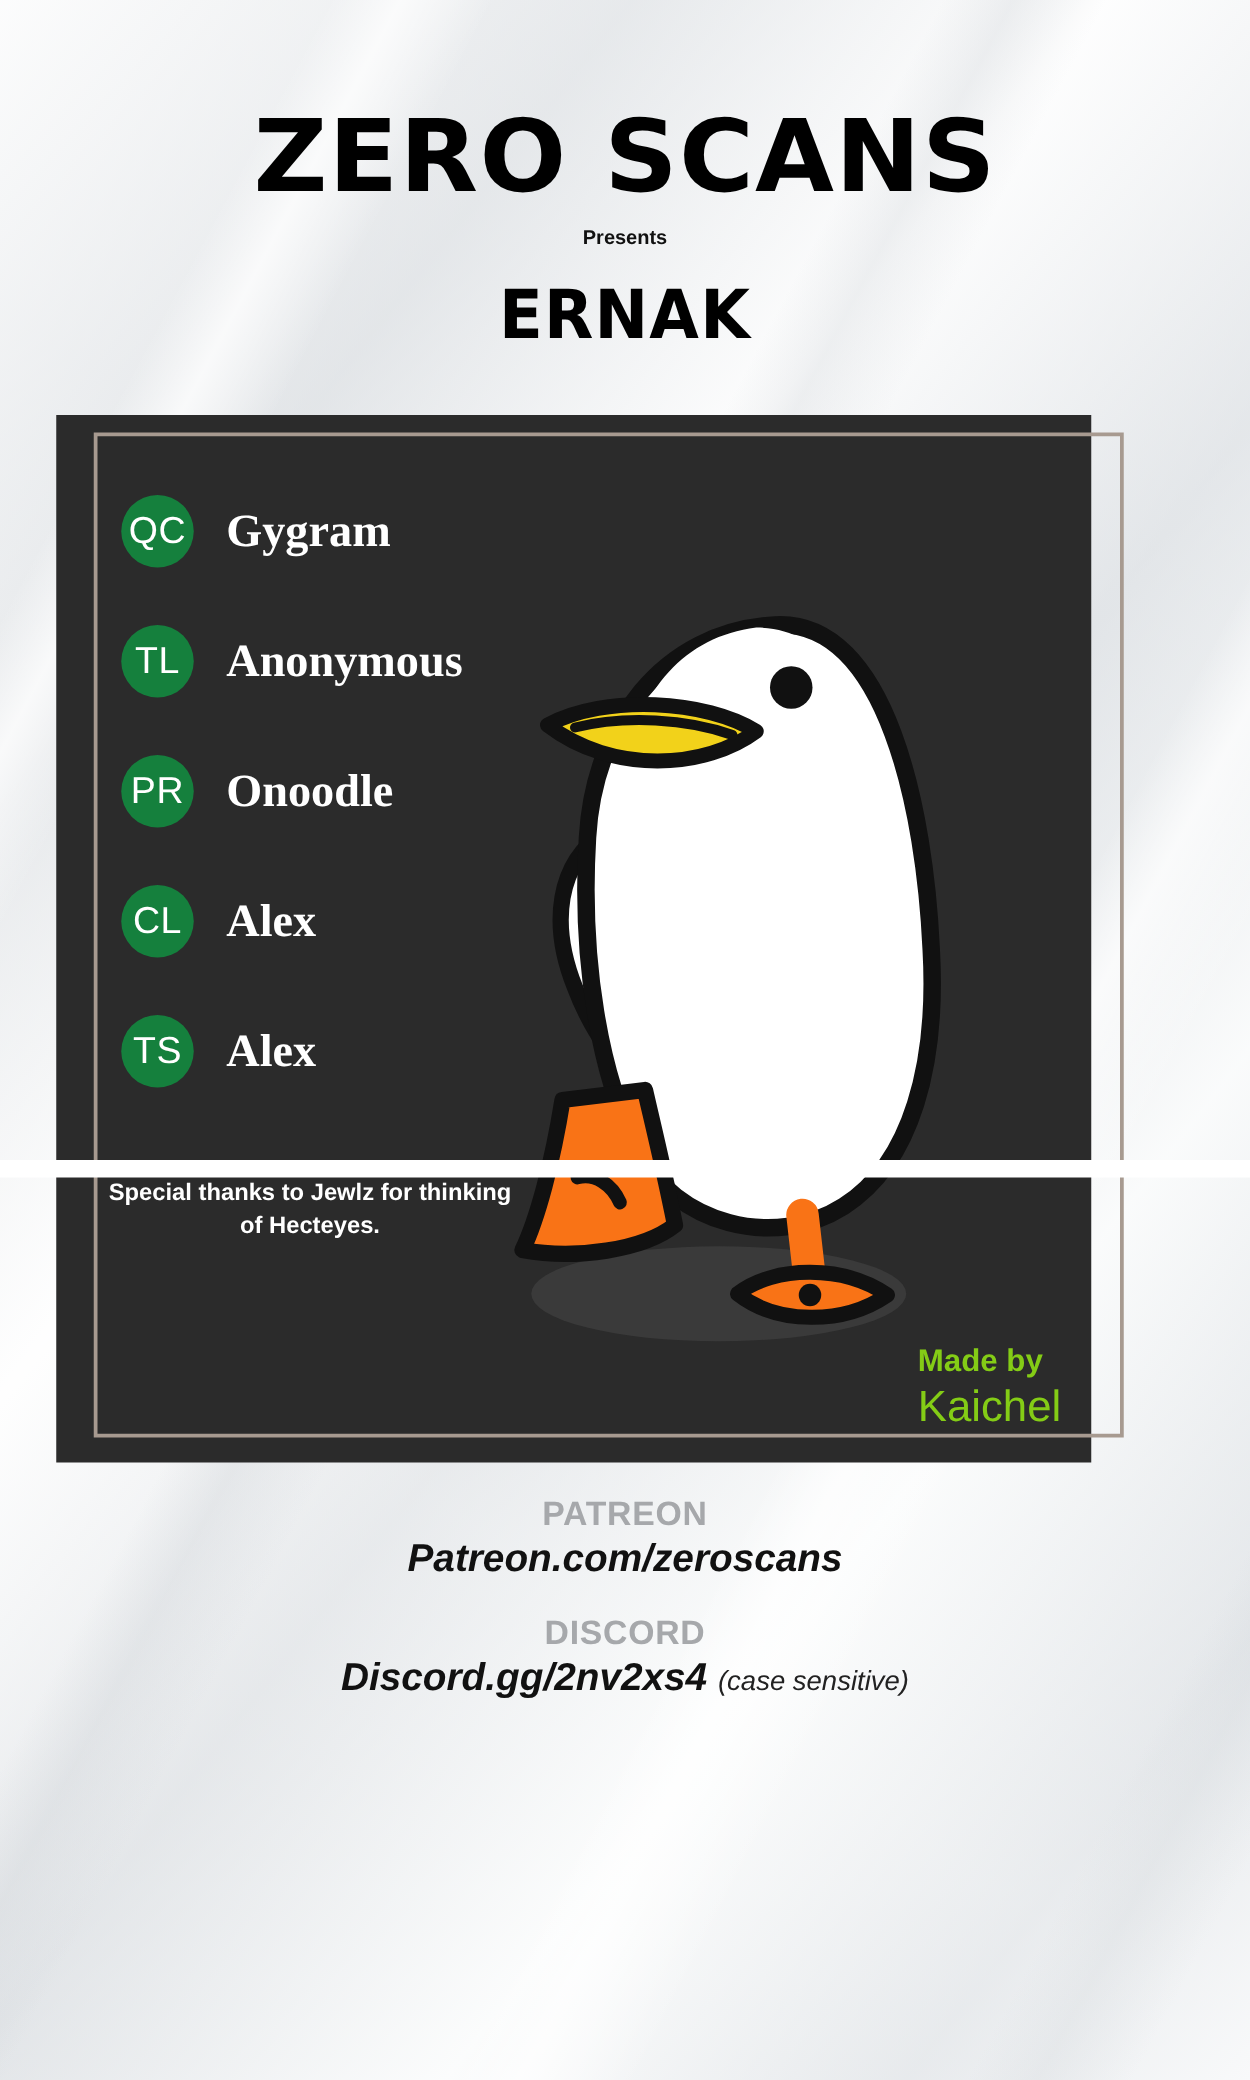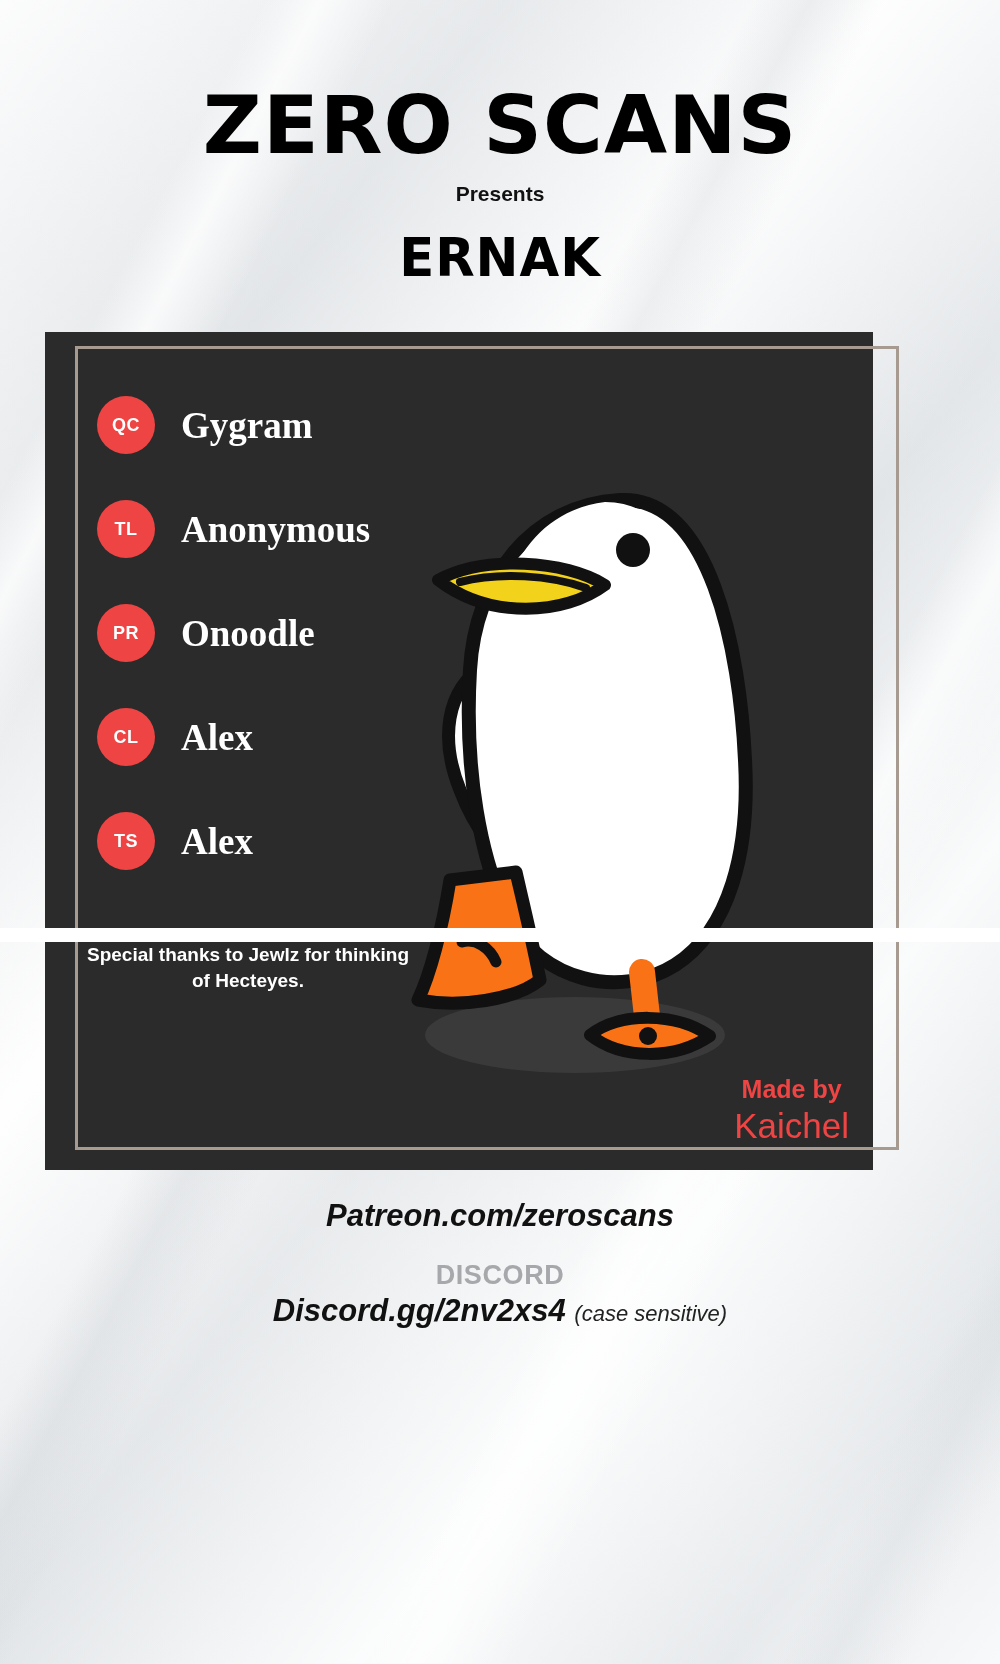--- a/index.html
+++ b/index.html
@@ -51,21 +51,21 @@
     font-size: 80px;
     line-height: 0.95;
     font-weight: 700;
     letter-spacing: 1px;
     color: #000;
     font-family: "DejaVu Sans", sans-serif;
     transform: scaleX(1.02);
   }
   .presents {
     margin-top: 18px;
-    font-size: 21px;
+    font-size: 16px;
     font-weight: 700;
     color: #111;
   }
   .series-title {
     margin-top: 20px;
     font-size: 54px;
     font-weight: 700;
     letter-spacing: 1px;
     color: #000;
     font-family: "DejaVu Sans", sans-serif;
@@ -100,24 +100,24 @@
   .credit-row {
     display: flex;
     align-items: center;
     height: 62px;
     margin-bottom: 42px;
   }
   .badge {
     width: 58px;
     height: 58px;
     border-radius: 50%;
-    background: #ef4444;
+    background: #15803d;
     color: #fff;
-    font-size: 18px;
-    font-weight: 700;
+    font-size: 30px;
+    font-weight: 400;
     display: flex;
     align-items: center;
     justify-content: center;
     flex: 0 0 auto;
     letter-spacing: 0.5px;
   }
   .credit-name {
     margin-left: 26px;
     color: #ffffff;
     font-size: 37px;
@@ -135,22 +135,22 @@
     color: #ffffff;
     font-size: 19px;
     font-weight: 700;
     line-height: 1.35;
   }
 
   .made-by {
     position: absolute;
     right: 24px;
     bottom: 24px;
-    text-align: center;
-    color: #ef4444;
+    text-align: left;
+    color: #84cc16;
   }
   .made-by .m1 { font-size: 25px; font-weight: 700; }
   .made-by .m2 { font-size: 35px; font-weight: 400; margin-top: 2px; }
 
   
   .white-strip {
     position: absolute;
     left: 0;
     top: 928px;
     width: 1000px;
@@ -266,20 +266,21 @@
       <path d="M252 512 L258 565" stroke="#111111" stroke-width="38" stroke-linecap="round" fill="none" opacity="0"></path>
       <path d="M200 575 C230 552 285 552 320 576 C285 600 232 600 200 575 Z" fill="#f97316" stroke="#111111" stroke-width="12" stroke-linejoin="round"></path>
       <circle cx="258" cy="576" r="9" fill="#111111"></circle>
     </svg>
   </div>
 
   <div class="white-strip"></div>
 
   <div class="footer">
     <div class="f-group">
+      <div class="f-label">PATREON</div>
       <div class="f-value">Patreon.com/zeroscans</div>
     </div>
     <div class="f-group">
       <div class="f-label">DISCORD</div>
       <div class="f-value">
         <span>Discord.gg/2nv2xs4</span>
         <span class="f-note">(case sensitive)</span>
       </div>
     </div>
   </div>

